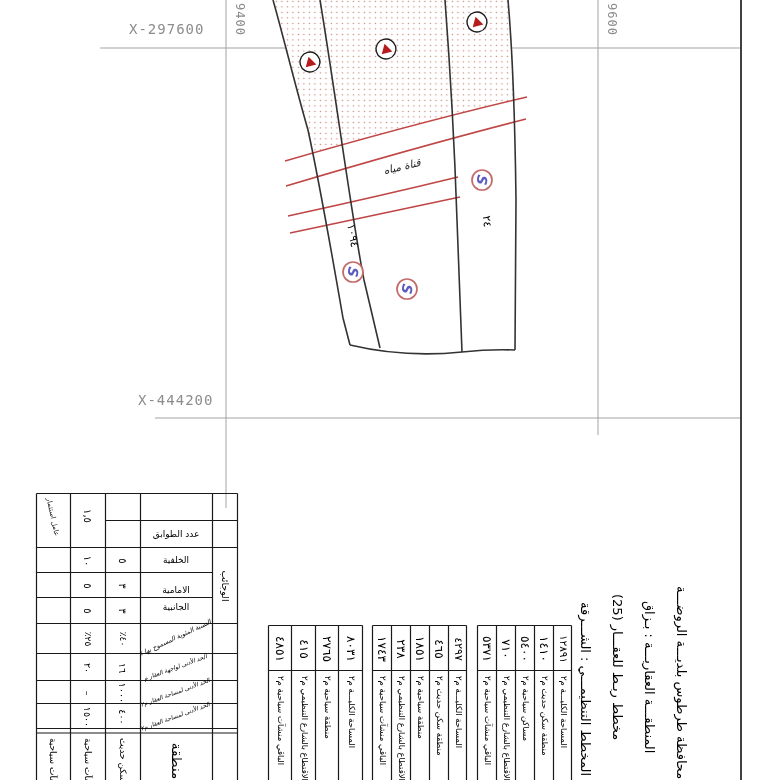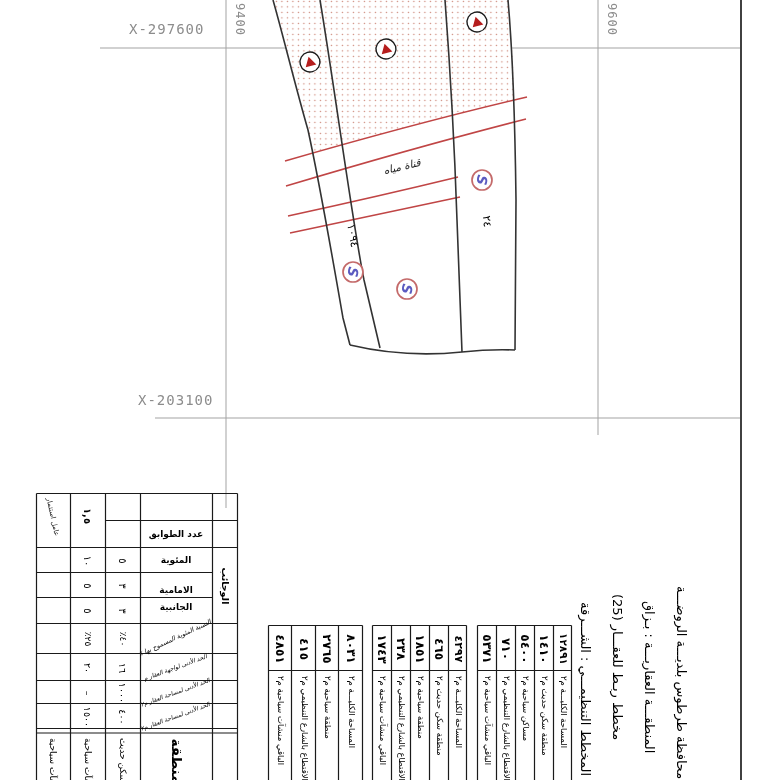--- a/index.html
+++ b/index.html
@@ -12,21 +12,21 @@
   .vtx{position:absolute;width:0;height:0;}
   .vtx>span{display:inline-block;white-space:nowrap;line-height:1.1;
             transform-origin:0 0;transform:rotate(90deg);direction:rtl;}
   
   .ctx{position:absolute;width:0;height:0;}
   .ctx>span{display:inline-block;white-space:nowrap;line-height:1.05;direction:rtl;
             transform:translate(-50%,-50%) rotate(90deg);}
   
   .htx{position:absolute;transform:translate(-50%,-50%);white-space:nowrap;
        direction:rtl;text-align:center;}
-  .b{font-weight:700;}
+  .b{font-weight:400;}
 </style>
 </head>
 <body>
 
 <div class="page">
 
   <svg width="780" height="780" viewBox="0 0 780 780">
     <defs>
       <pattern id="dots" width="5.5" height="5.5" patternUnits="userSpaceOnUse">
         <circle cx="1.4" cy="1.4" r="0.75" fill="#c98070"></circle>
@@ -99,40 +99,40 @@
 
     <path d="M268.5,625.5 H362.5 M268.5,625.5 V780 M291.5,625.5 V780 M315.5,625.5 V780
              M338.5,625.5 V780 M362.5,625.5 V780 M268.5,670.5 H362.5" stroke="#1a1a1a" stroke-width="1.2" fill="none"></path>
     <path d="M372.5,625.5 H466.5 M372.5,625.5 V780 M391.5,625.5 V780 M410.5,625.5 V780
              M429.5,625.5 V780 M448.5,625.5 V780 M466.5,625.5 V780 M372.5,670.5 H466.5" stroke="#1a1a1a" stroke-width="1.2" fill="none"></path>
     <path d="M477.5,625.5 H571.5 M477.5,625.5 V780 M496.5,625.5 V780 M515.5,625.5 V780
              M534.5,625.5 V780 M553.5,625.5 V780 M571.5,625.5 V780 M477.5,670.5 H571.5" stroke="#1a1a1a" stroke-width="1.2" fill="none"></path>
   </svg>
 
   <div class="lbl gray" style="left:129px;top:21px;font-size:14px;">X-297600</div>
-  <div class="lbl gray" style="left:138px;top:392px;font-size:14px;">X-203100</div>
+  <div class="lbl gray" style="left:138px;top:392px;font-size:14px;">X-444200</div>
   <div class="vtx gray" style="left:246px;top:2px;font-size:12px;"><span>9400</span></div>
   <div class="vtx gray" style="left:618px;top:2px;font-size:12px;"><span>9600</span></div>
 
   <div class="lbl" style="left:352px;top:160px;width:100px;font-size:10.5px;font-style:italic;
        transform:rotate(-13deg);direction:rtl;text-align:center;color:#222;">قناة مياه</div>
   <div class="vtx" style="left:356px;top:222px;font-size:11px;">
        <span style="transform:rotate(80deg);">١٠٩٤</span></div>
   <div class="vtx" style="left:492px;top:214px;font-size:11px;">
        <span style="transform:rotate(86deg);">٢٤</span></div>
 
   <div class="ctx" style="left:52px;top:516px;font-size:7px;color:#222;">
        <span style="transform:translate(-50%,-50%) rotate(78deg);">عامل استثمار</span></div>
   <div class="ctx b" style="left:87px;top:515px;font-size:10px;">
        <span>١,٥</span></div>
 
   <div class="htx b" style="left:176px;top:534px;font-size:9px;">عدد الطوابق</div>
   <div class="ctx b" style="left:225px;top:585px;font-size:9.5px;"><span>الوجائب</span></div>
 
-  <div class="htx b" style="left:176px;top:560px;font-size:9px;">المئوية</div>
+  <div class="htx b" style="left:176px;top:560px;font-size:9px;">الخلفية</div>
   <div class="ctx" style="left:122px;top:560px;font-size:10px;"><span>٥</span></div>
   <div class="ctx" style="left:87px;top:560px;font-size:10px;"><span>١٠</span></div>
 
   <div class="htx b" style="left:176px;top:607px;font-size:9px;">الجانبية</div>
   <div class="ctx" style="left:122px;top:585px;font-size:10px;"><span>٣</span></div>
   <div class="ctx" style="left:87px;top:585px;font-size:10px;"><span>٥</span></div>
 
   <div class="htx b" style="left:176px;top:590px;font-size:9px;">الامامية</div>
   <div class="ctx" style="left:122px;top:610px;font-size:10px;"><span>٣</span></div>
   <div class="ctx" style="left:87px;top:610px;font-size:10px;"><span>٥</span></div>

